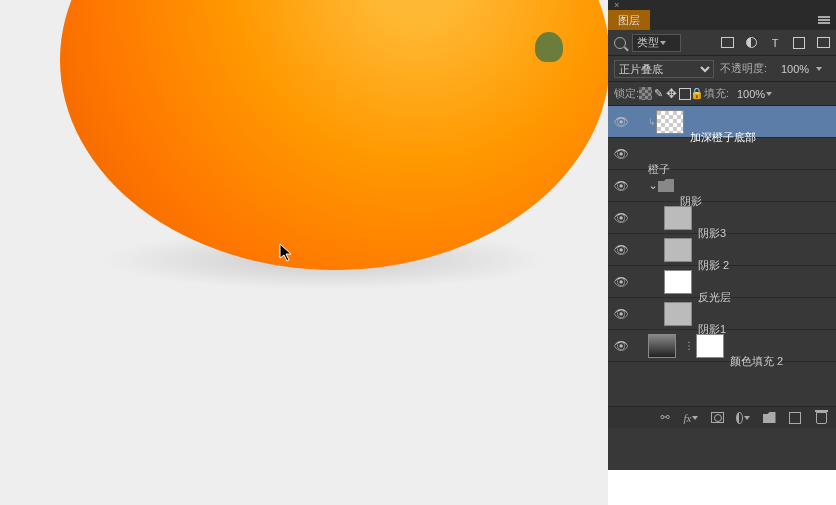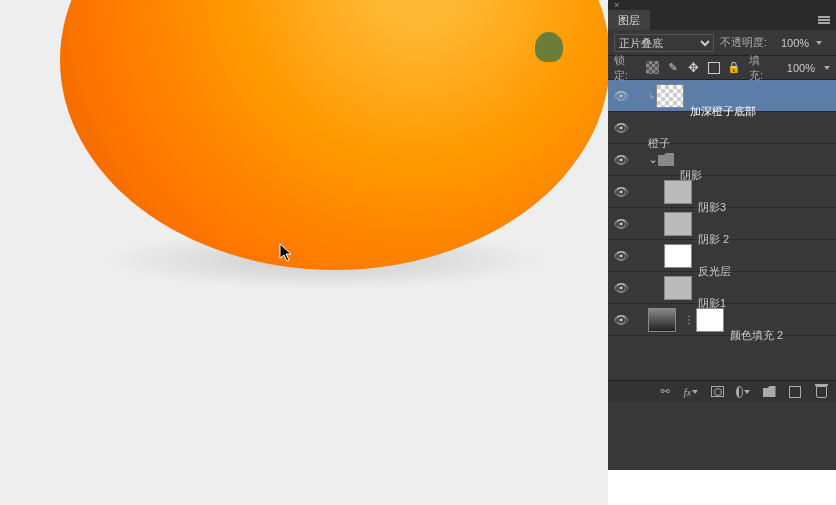--- a/index.html
+++ b/index.html
@@ -10,40 +10,40 @@
 .shadow { position: absolute; left: 100px; top: 230px; width: 450px; height: 60px; border-radius: 50%; background: radial-gradient(ellipse at center, rgba(0,0,0,0.15), rgba(0,0,0,0) 70%); }
 .leaf { position: absolute; left: 535px; top: 32px; width: 28px; height: 30px; background: #6b7d3a; border-radius: 50% 50% 40% 40%; }
 .cursor { position: absolute; left: 278px; top: 243px; width: 18px; height: 20px; }
 .cursor svg { width: 100%; height: 100%; }
 
 .panel { position: absolute; right: 0; top: 0; width: 228px; height: 470px; background: #383838; color: #ccc; font-size: 11px; }
 .close-row { height: 10px; background: #2a2a2a; display: flex; justify-content: flex-start; align-items: center; padding-left: 6px; }
 .close-row span { color: #999; font-size: 9px; cursor: pointer; }
 
 .tab-row { height: 20px; background: #2a2a2a; display: flex; align-items: center; }
-.tab { background: #404040; height: 20px; padding: 0 10px; display: flex; align-items: center; font-size: 11px; color: #ddd; }
+.tab { background: #a16207; height: 20px; padding: 0 10px; display: flex; align-items: center; font-size: 11px; color: #ddd; }
 .tab-menu { margin-left: auto; margin-right: 6px; color: #aaa; display: flex; flex-direction: column; gap: 1px; }
 .ham { width: 12px; height: 2px; background: #aaa; }
 
 .filter-row { height: 26px; display: flex; align-items: center; padding: 0 6px; gap: 6px; border-bottom: 1px solid #222; }
 .search-icon { width: 12px; height: 12px; border: 1.5px solid #aaa; border-radius: 50%; position: relative; }
 .search-icon::after { content: ""; position: absolute; width: 5px; height: 1.5px; background: #aaa; bottom: -2px; right: -4px; transform: rotate(45deg); }
 .filter-select { background: #2a2a2a; border: 1px solid #555; color: #ccc; height: 18px; font-size: 11px; padding: 0 14px 0 4px; position: relative; }
 .filter-icons { display: flex; gap: 10px; margin-left: auto; align-items: center; }
 .ficon { width: 14px; height: 12px; display: flex; align-items: center; justify-content: center; color: #ccc; font-size: 11px; }
 .rect-icon { width: 13px; height: 11px; border: 1px solid #ccc; }
 .circ-icon { width: 11px; height: 11px; border: 1px solid #ccc; border-radius: 50%; background: linear-gradient(90deg, #ccc 50%, transparent 50%); }
 .frame-icon { width: 12px; height: 12px; border: 1px solid #ccc; position: relative; }
 
 .blend-row { height: 26px; display: flex; align-items: center; padding: 0 6px; gap: 6px; border-bottom: 1px solid #222; }
 .blend-select { background: #383838; border: 1px solid #555; color: #ccc; height: 18px; font-size: 11px; width: 100px; padding: 0 0; }
 .label { color: #aaa; }
 .pct { background: #383838; border: none; color: #ccc; width: 36px; text-align: right; font-size: 11px; }
 
-.lock-row { height: 24px; display: flex; align-items: center; padding: 0 6px; gap: 8px; border-bottom: 1px solid #222; }
+.lock-row { height: 24px; display: flex; align-items: center; padding: 0 6px; gap: 0; border-bottom: 1px solid #222; }
 .lock-icon { width: 13px; height: 13px; display: flex; align-items: center; justify-content: center; }
 .lock-trans { width: 13px; height: 13px; background: repeating-conic-gradient(#888 0 25%, #555 0 50%) 0 0 / 6px 6px; }
 .brush { width: 13px; height: 13px; color: #ccc; }
 .move { position: relative; width: 13px; height: 13px; }
 .move::before { content: "✥"; color: #ccc; font-size: 13px; line-height: 13px; }
 .lock-lock { font-size: 11px; color: #ccc; }
 
 .layers { height: 300px; overflow: auto; }
 .layer { display: flex; align-items: center; height: 32px; border-bottom: 1px solid #2a2a2a; padding: 0 4px; }
 .layer.sel { background: #5b7da8; color: #fff; }
@@ -96,20 +96,41 @@
   </div>
   <div class="tab-row">
     <div class="tab">图层</div>
     <div class="tab-menu">
       <div class="ham"></div>
         <div class="ham"></div>
         <div class="ham"></div>
     </div>
   </div>
 
+  <div class="filter-row">
+    <div class="search-icon"></div>
+    <div class="filter-select">
+      <span>类型</span><span class="tri-down"></span>
+    </div>
+    <div class="filter-icons">
+      <div class="ficon">
+          <div class="rect-icon"></div>
+        </div>
+      <div class="ficon">
+          <div class="circ-icon"></div>
+        </div>
+      <div class="ficon">T</div>
+      <div class="ficon">
+          <div class="frame-icon"></div>
+        </div>
+      <div class="ficon">
+          <div class="rect-icon" style="border-style:double"></div>
+        </div>
+    </div>
+  </div>
 
   <div class="blend-row">
     <select class="blend-select">
       <option>正片叠底</option>
     </select>
     <span class="label">不透明度:</span>
     <span class="pct">100%</span>
     <span class="tri-down"></span>
   </div>
 

